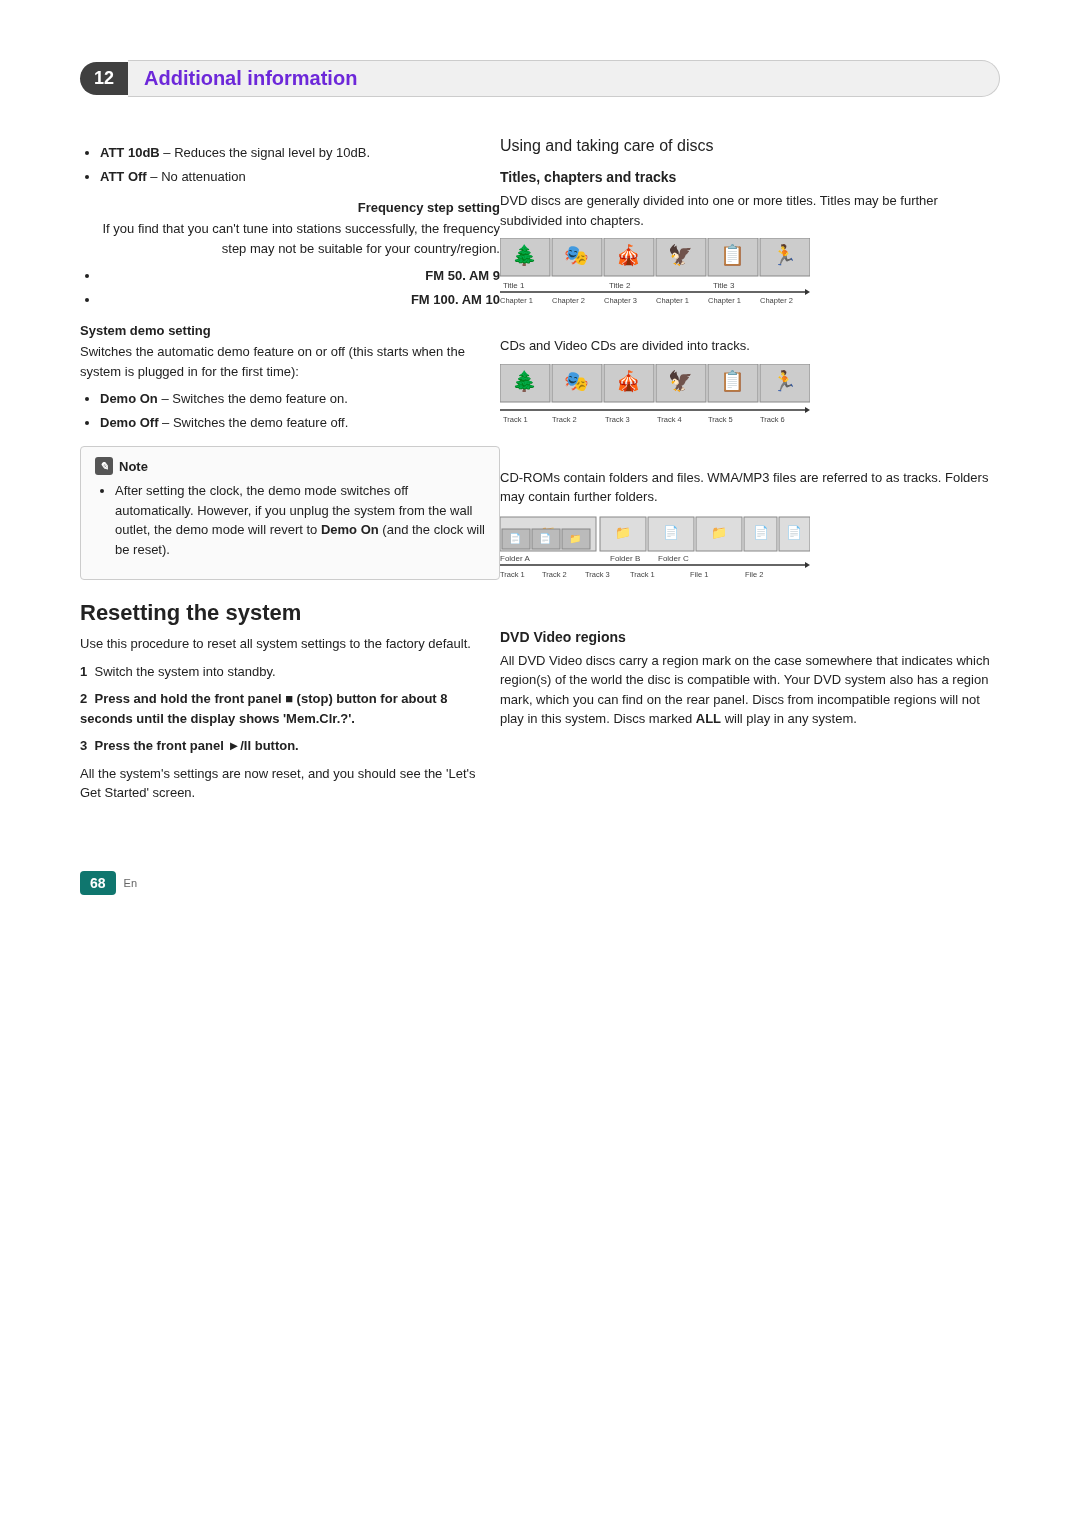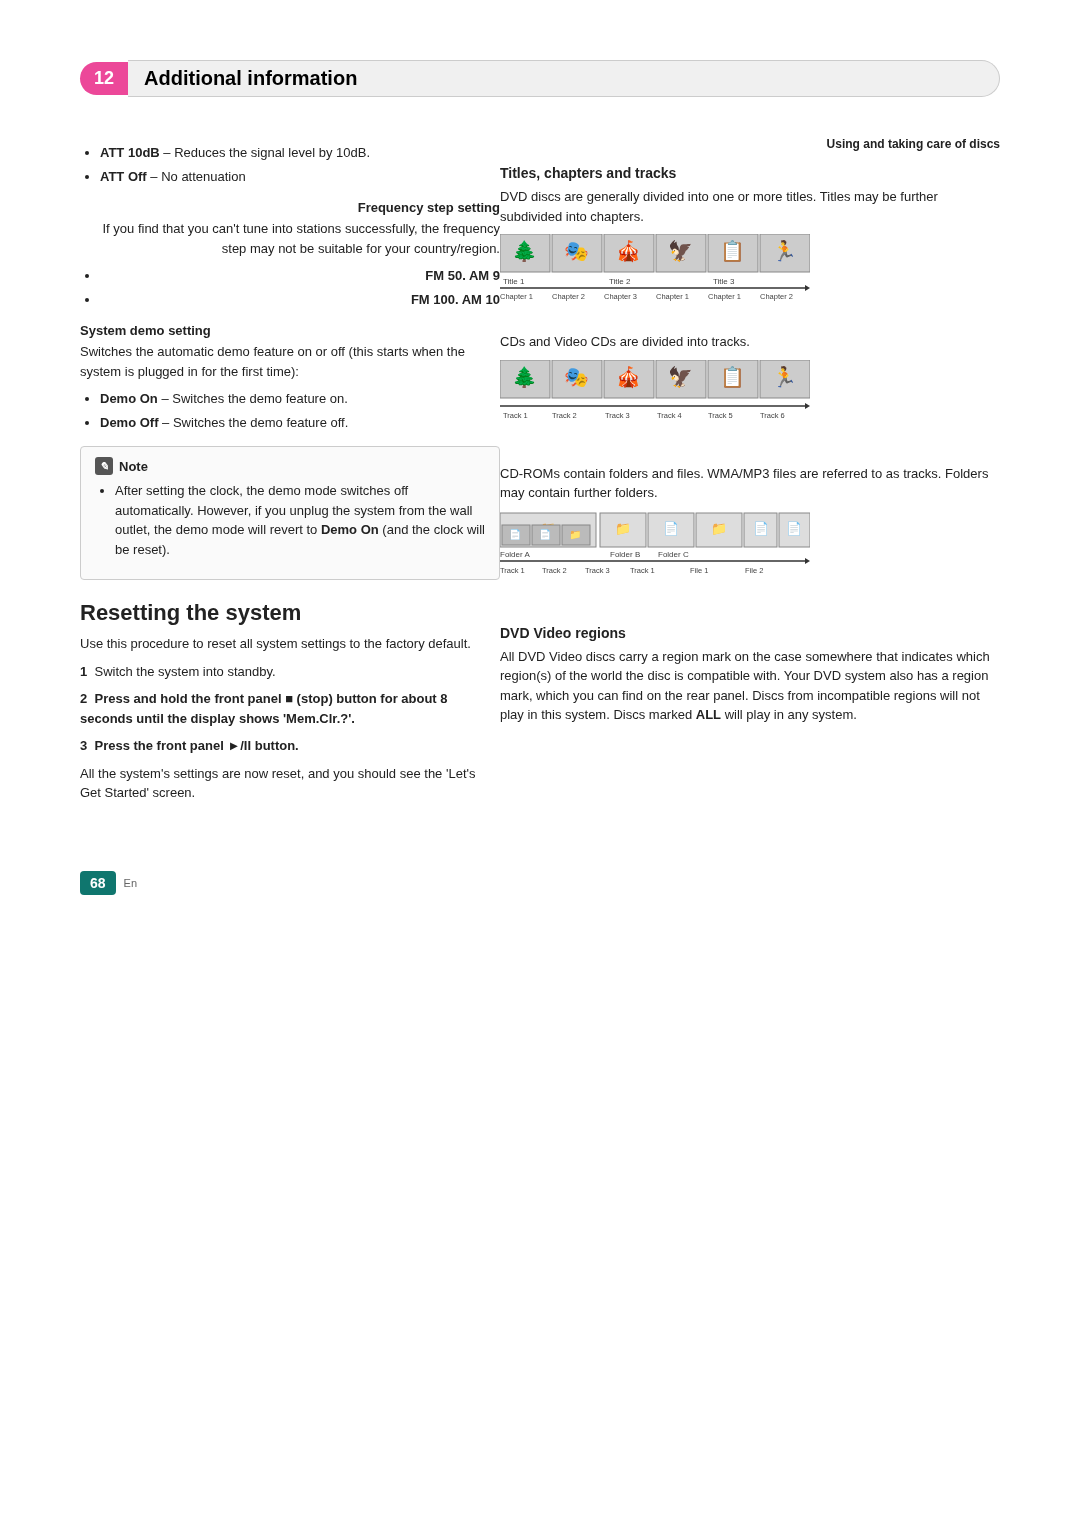--- a/index.html
+++ b/index.html
@@ -13,38 +13,38 @@
       padding: 60px 80px 60px 80px;
     }
 
     
     .chapter-header {
       display: flex;
       align-items: center;
       margin-bottom: 40px;
     }
     .chapter-number {
-      background: #ec4899;
+      background: #404040;
       color: #fff;
       font-size: 18px;
       font-weight: bold;
       padding: 6px 14px;
       border-radius: 20px 0 0 20px;
       white-space: nowrap;
       text-align: right;
     }
     .chapter-title-bar {
       background: #f0f0f0;
       border: 1px solid #ccc;
       border-left: none;
       border-radius: 0 20px 20px 0;
       padding: 6px 40px 6px 16px;
       font-size: 20px;
       font-weight: bold;
-      color: #000000;
+      color: #6d28d9;
       flex: 1;
     }
 
     
     .two-col {
       display: flex;
     }
     .left-col {
       flex: 1;
       max-width: 420px;
@@ -96,24 +96,23 @@
       font-size: 22px;
       font-weight: bold;
       margin: 20px 0 8px 0;
     }
 
     .step { margin-bottom: 8px; line-height: 1.5; }
     .step-num { font-weight: bold; }
 
     
     .section-title-large {
-      font-size: 12px;
-      font-weight: bold;
+      font-size: 16px;
+      font-weight: normal;
       margin-bottom: 14px;
-      text-align: right;
     }
     .subsection-heading {
       font-size: 14px;
       font-weight: bold;
       margin: 14px 0 6px 0;
     }
 
     
     .page-footer {
       margin-top: 60px;

